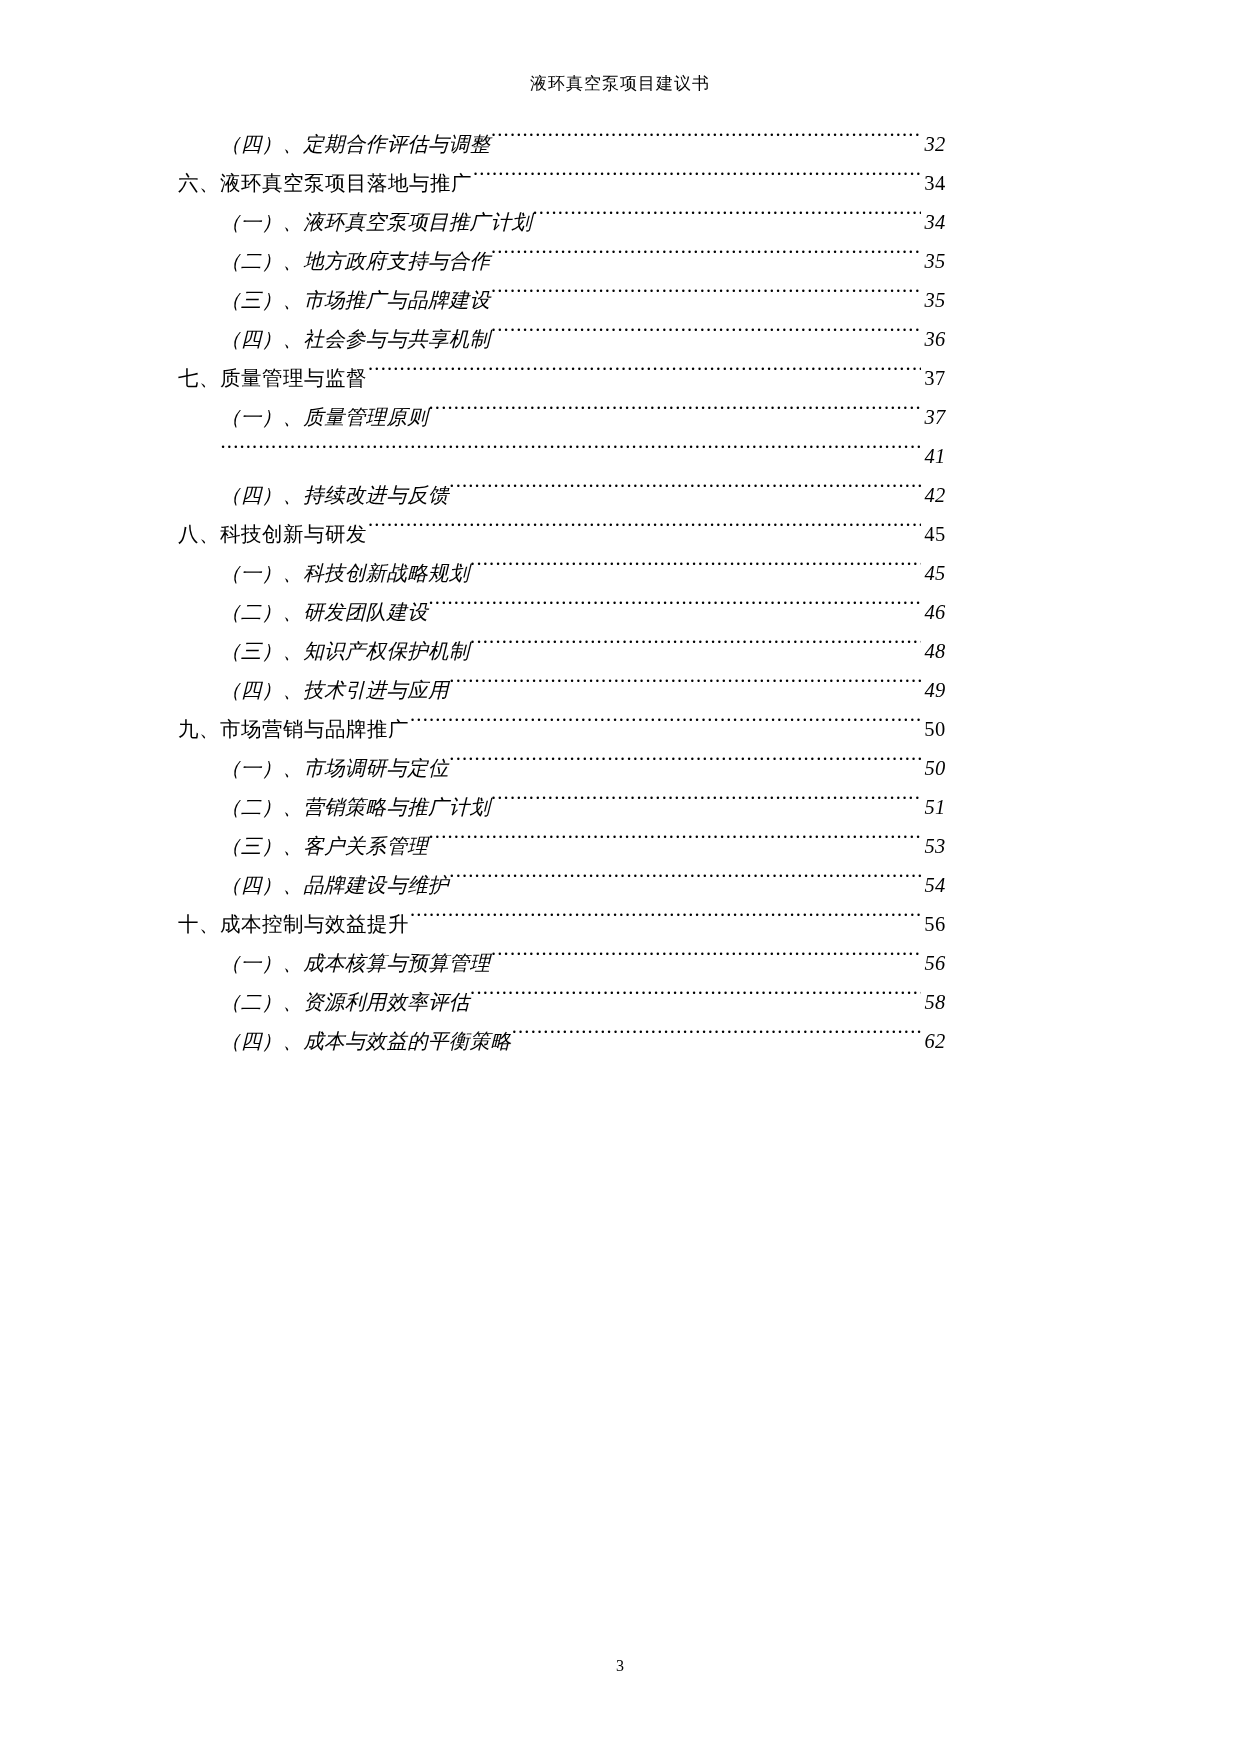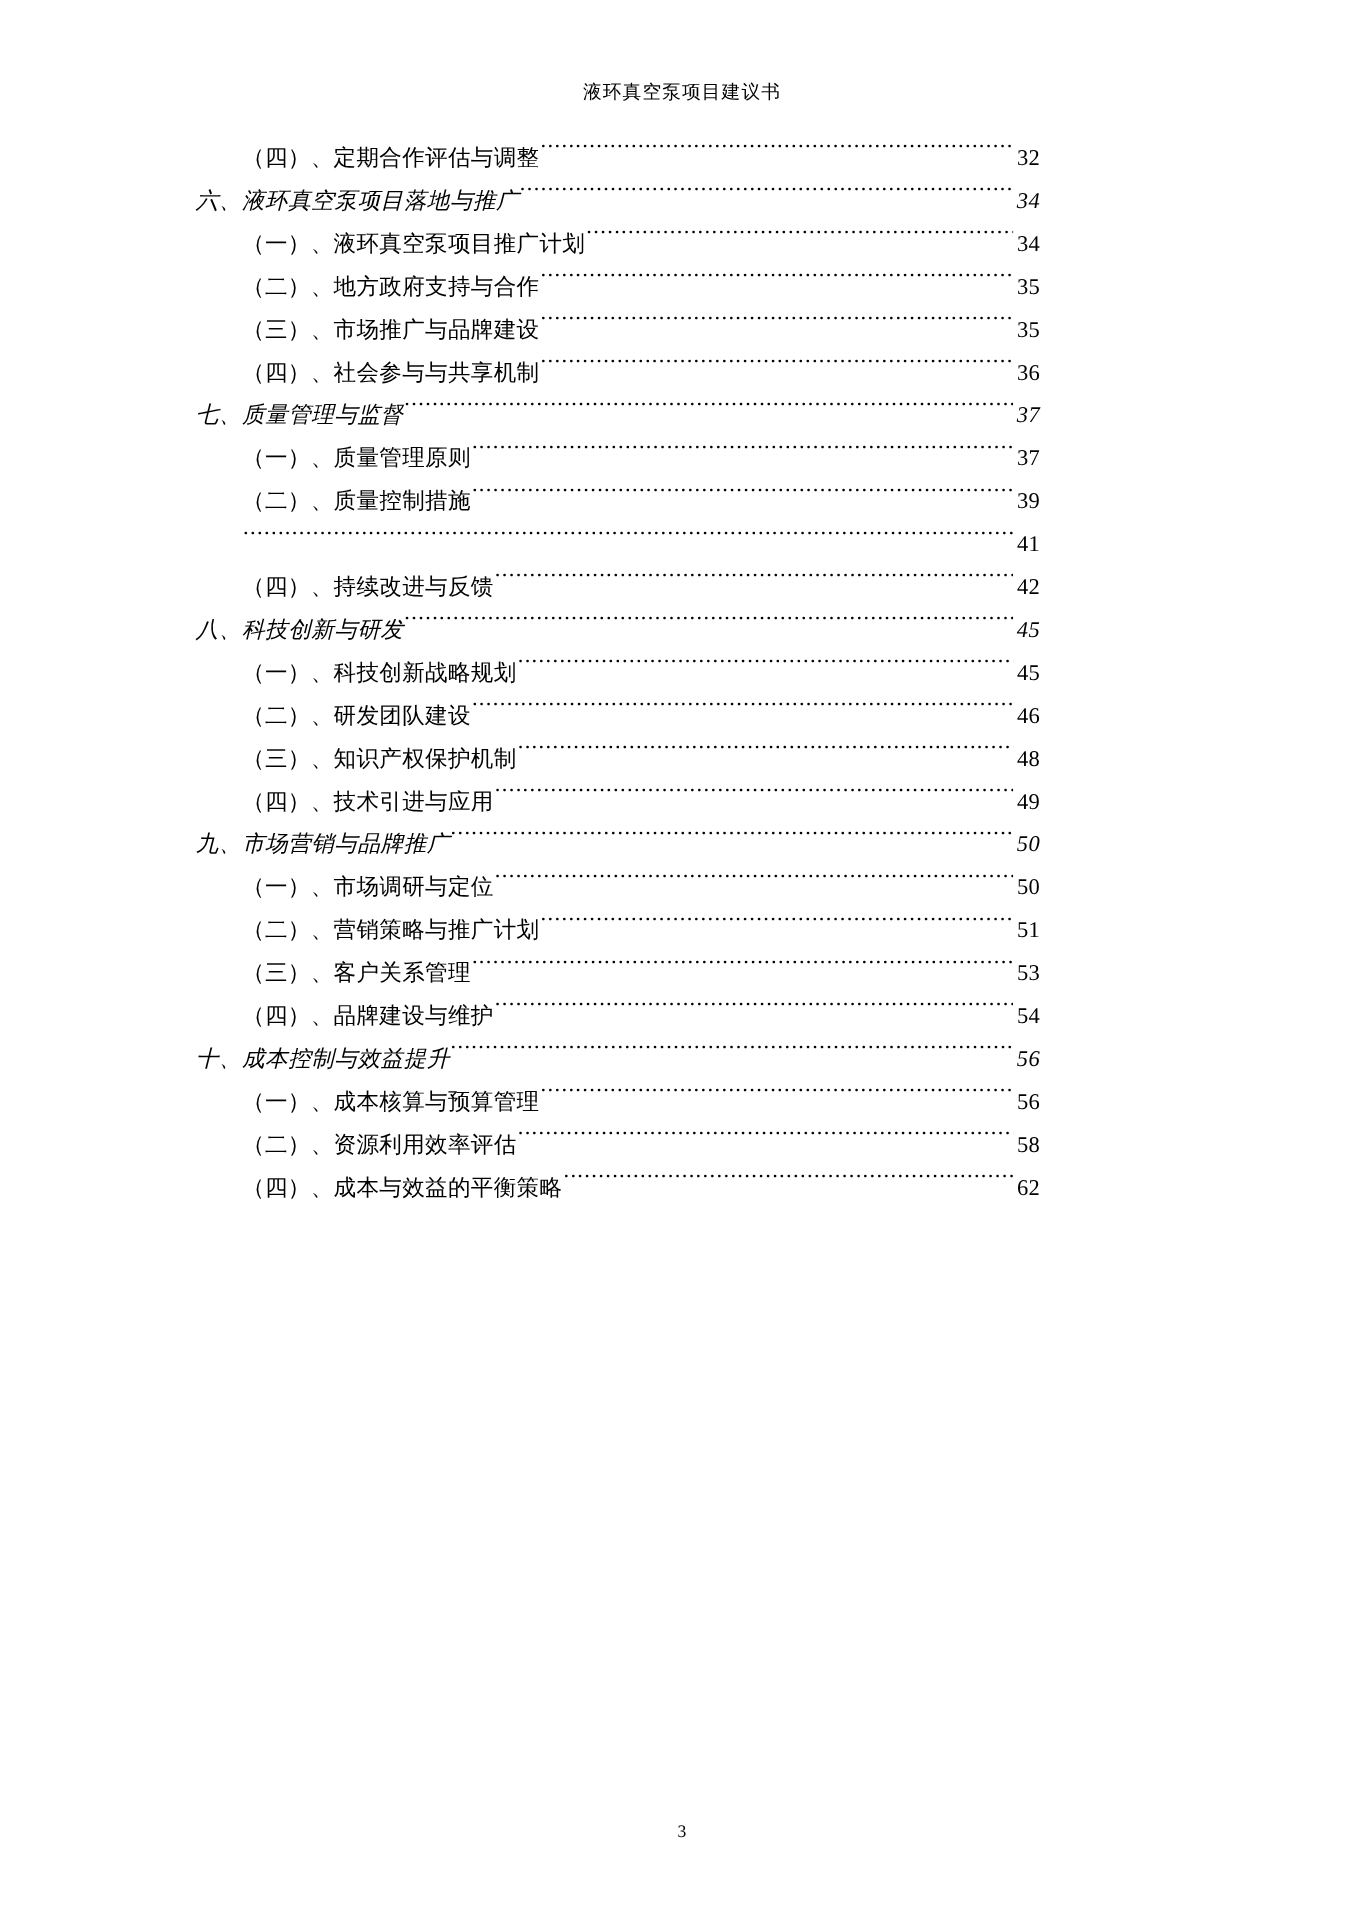--- a/index.html
+++ b/index.html
@@ -40,25 +40,25 @@
     display: flex;
     align-items: baseline;
     font-size: 20.5px;
     line-height: 39px;
     white-space: nowrap;
     color: #000;
   }
   .toc-row.level1 {
     padding-left: 0px;
     letter-spacing: 0.5px;
-    font-style: italic;
   }
   .toc-row.level2 {
     padding-left: 42px;
     letter-spacing: 0.3px;
+    font-style: italic;
   }
   .toc-label {
     flex: 0 0 auto;
   }
   .toc-dots {
     flex: 1 1 auto;
     overflow: hidden;
     margin: 0 1px;
     position: relative;
     height: 1em;
@@ -131,25 +131,20 @@
         <span class="toc-label">七、质量管理与监督</span>
         <span class="toc-dots"></span>
         <span class="toc-page">37</span>
       </div>
       <div class="toc-row level2">
         <span class="toc-label">（一）、质量管理原则</span>
         <span class="toc-dots"></span>
         <span class="toc-page">37</span>
       </div>
       <div class="toc-row level2">
-        <span class="toc-label">（二）、质量控制措施</span>
-        <span class="toc-dots"></span>
-        <span class="toc-page">39</span>
-      </div>
-      <div class="toc-row level2">
         <span class="toc-dots"></span>
         <span class="toc-page">41</span>
       </div>
       <div class="toc-row level2">
         <span class="toc-label">（四）、持续改进与反馈</span>
         <span class="toc-dots"></span>
         <span class="toc-page">42</span>
       </div>
       <div class="toc-row level1">
         <span class="toc-label">八、科技创新与研发</span>

